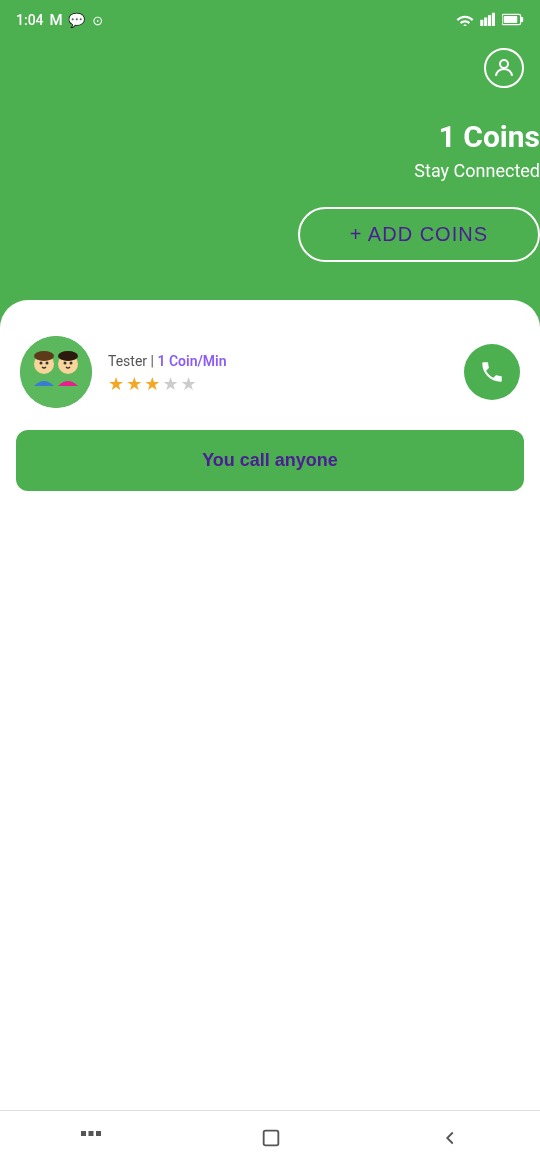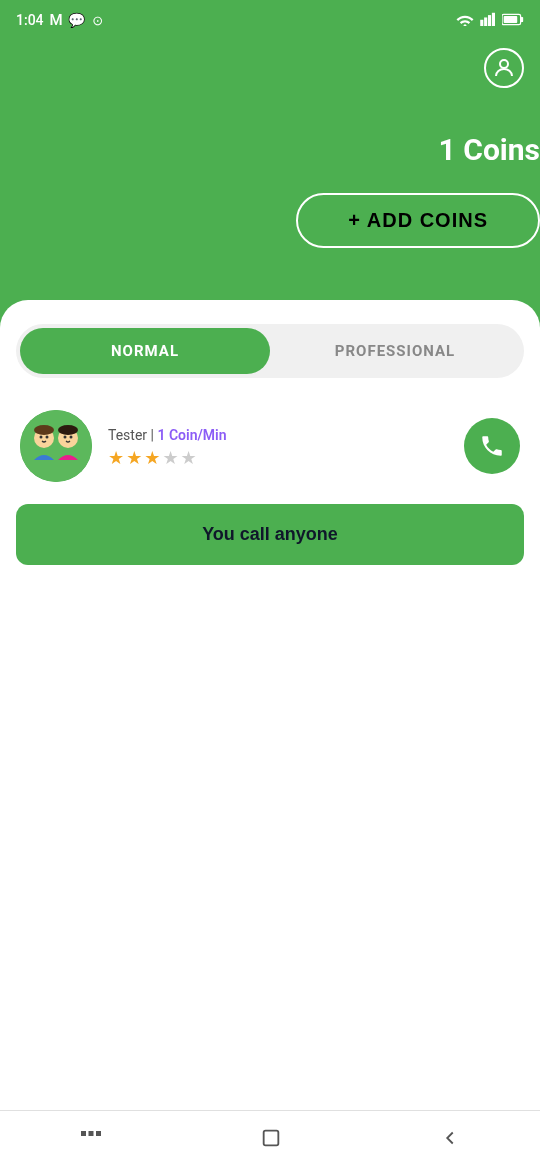--- a/index.html
+++ b/index.html
@@ -80,23 +80,23 @@
       font-weight: 400;
       margin-top: 6px;
     }
 
     .add-coins-btn {
       margin-top: 26px;
       border: 2.5px solid white;
       border-radius: 30px;
       padding: 14px 50px;
       background: transparent;
-      color: #000000;
+      color: #4c1d95;
       font-size: 20px;
-      font-weight: 700;
+      font-weight: 400;
       letter-spacing: 1px;
       cursor: pointer;
       display: flex;
       align-items: center;
       gap: 8px;
     }
 
     
     .main-card {
       position: absolute;
@@ -206,21 +206,21 @@
     .call-btn svg {
       fill: white;
       width: 26px;
       height: 26px;
     }
 
     
     .call-anyone-btn {
       width: 100%;
       background: #4caf50;
-      color: #0f172a;
+      color: #4c1d95;
       font-size: 18px;
       font-weight: 600;
       border: none;
       border-radius: 12px;
       padding: 20px 0;
       margin-top: 10px;
       cursor: pointer;
       text-align: center;
     }
 
@@ -278,30 +278,27 @@
 </div>
 
 <div class="header">
   <div class="profile-icon-top">
     <svg width="24" height="24" viewBox="0 0 24 24" fill="none" stroke="white" stroke-width="2">
       <circle cx="12" cy="8" r="4"></circle>
       <path d="M4 20c0-4 3.6-7 8-7s8 3 8 7"></path>
     </svg>
   </div>
   <div class="coins-title">1 Coins</div>
+  <div class="coins-subtitle">Stay Connected</div>
   <button class="add-coins-btn">+ ADD COINS</button>
 </div>
 
 <div class="main-card">
 
   
-  <div class="tabs">
-    <div class="tab active">NORMAL</div>
-    <div class="tab inactive">PROFESSIONAL</div>
-  </div>
 
   
   <div class="contact-row">
     <div class="avatar">
       <div class="avatar-inner">
 
         <svg width="72" height="72" viewBox="0 0 72 72">
           <circle cx="36" cy="36" r="36" fill="#5cb85c"></circle>
 
           <circle cx="24" cy="28" r="10" fill="#f9d49b"></circle>

